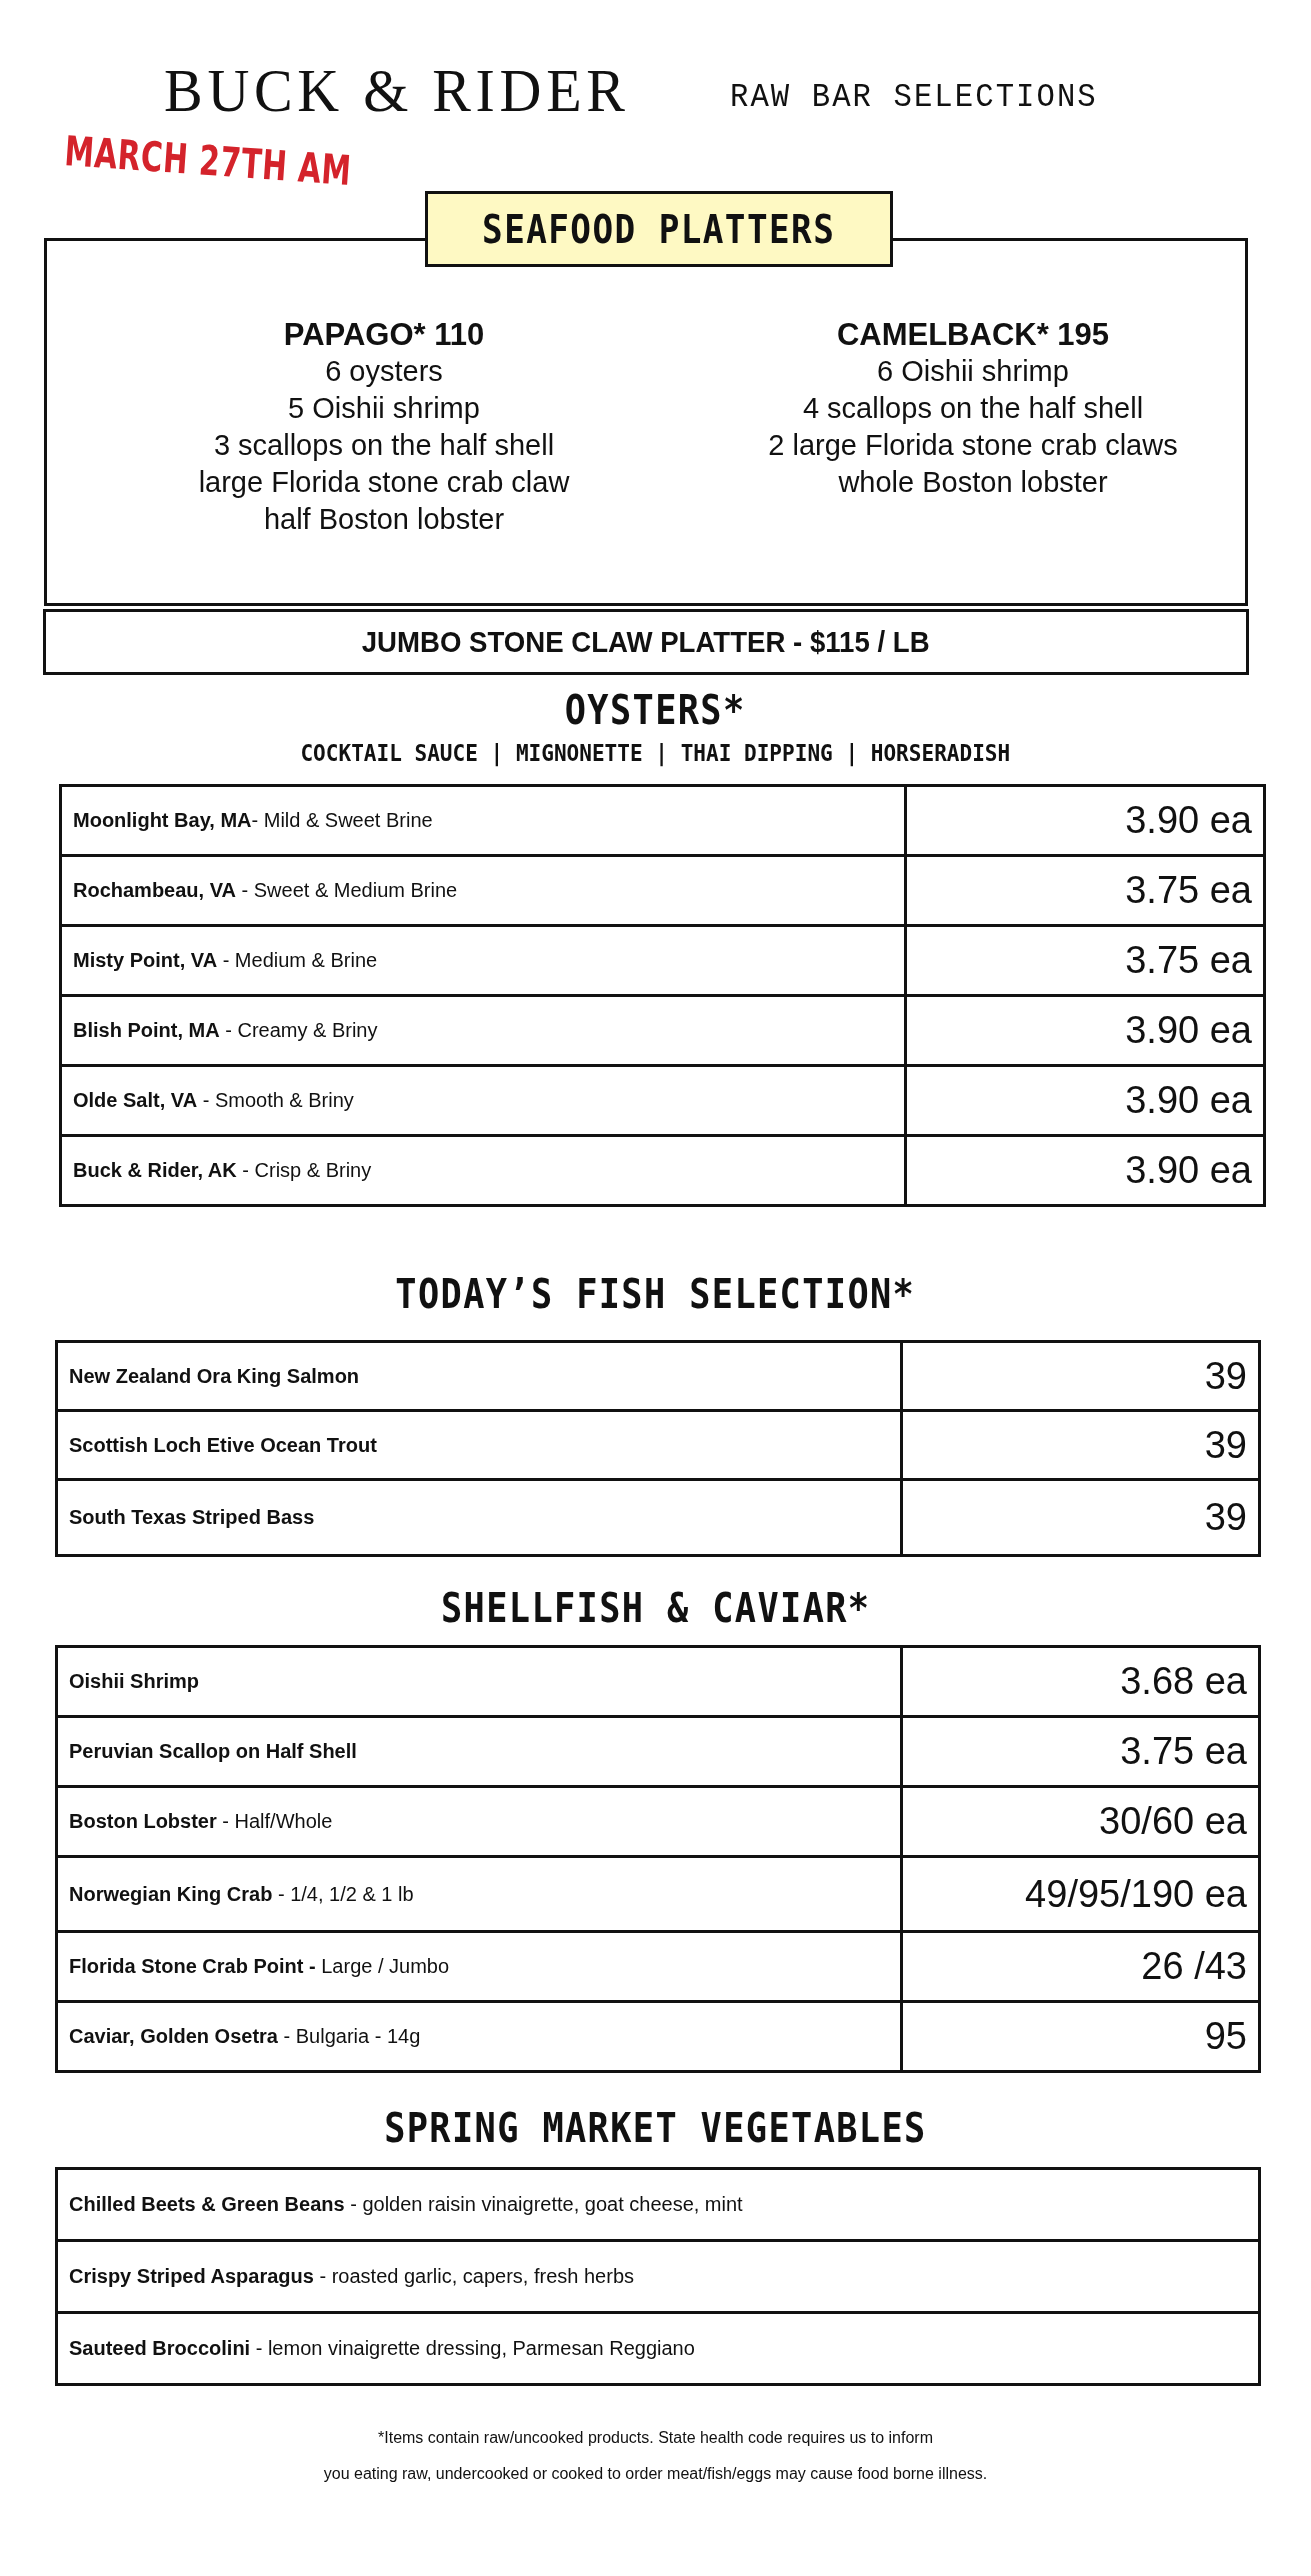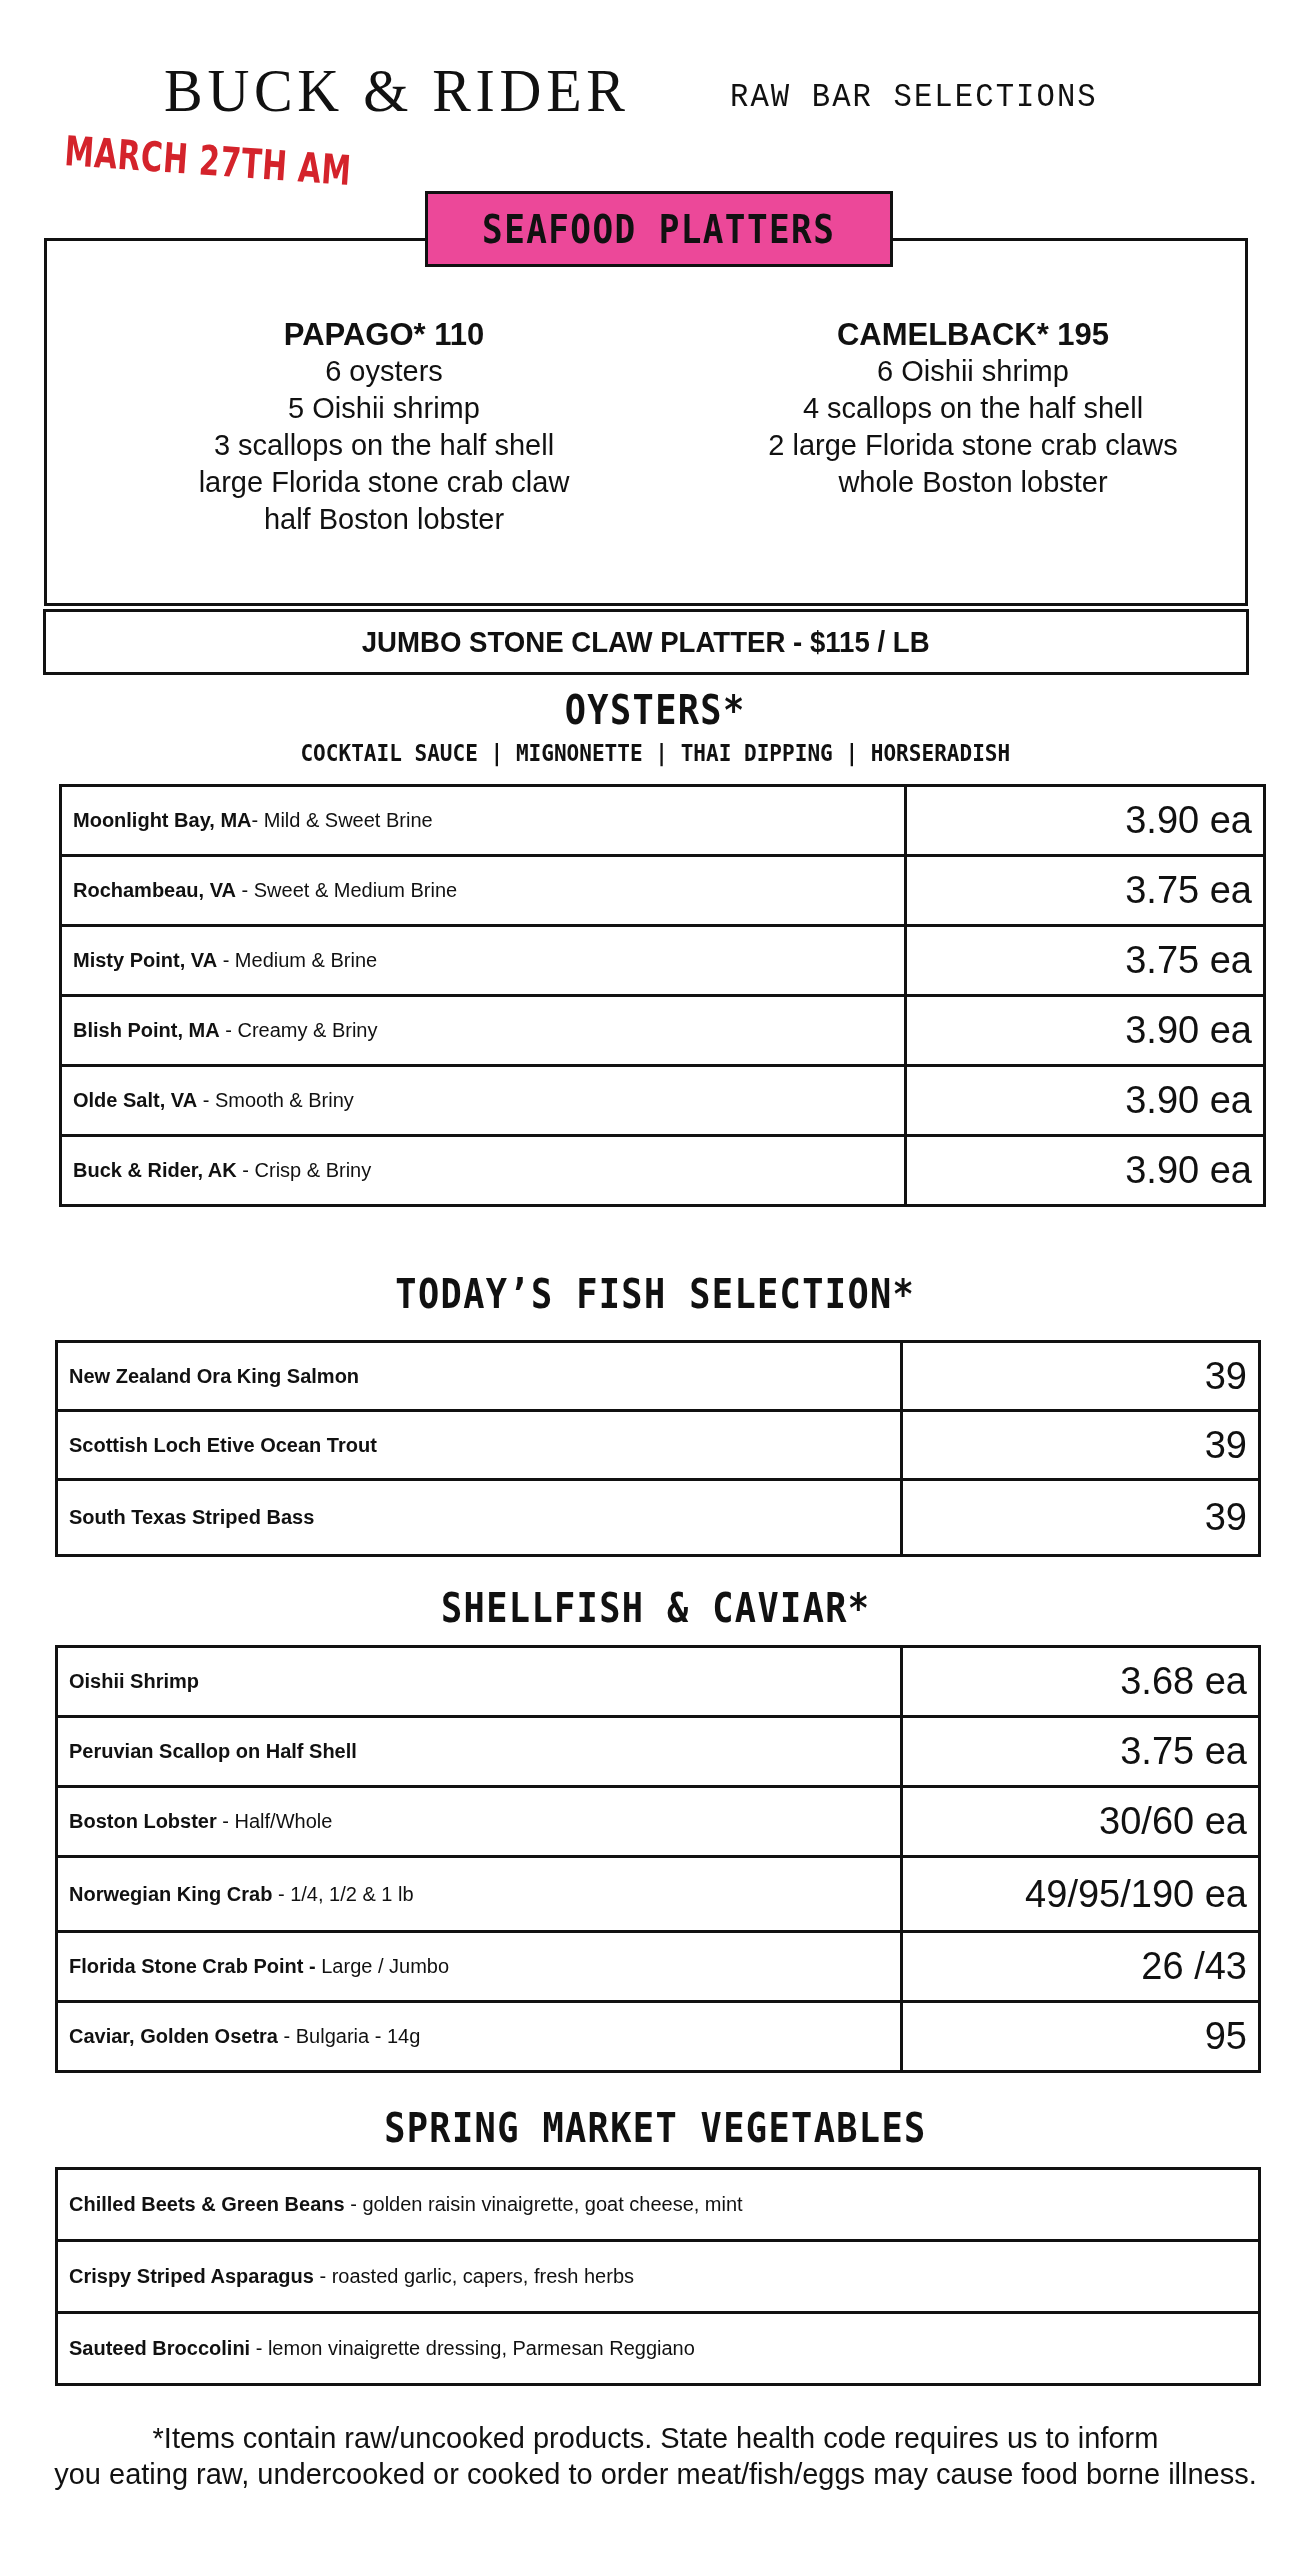--- a/index.html
+++ b/index.html
@@ -2,35 +2,35 @@
 <html style="font-size:12.5px"><head>
 <meta charset="utf-8">
 <style>
   html, body { margin:0; padding:0; background:#ffffff; }
   body { width:1311px; height:2576px; position:relative; overflow:hidden; color:#111; font-family:"Liberation Sans", sans-serif; }
   .abs { position:absolute; }
   .brand { left:164px; top:62px; font-family:"Liberation Serif", serif; font-size:58px; letter-spacing:4.7px; color:#111; white-space:nowrap; line-height:1; transform:scaleY(1.05); }
   .subtitle { left:730px; top:80px; font-family:"Liberation Mono", monospace; font-size:34px; letter-spacing:2.3px; white-space:nowrap; line-height:1; transform:scaleX(0.9); transform-origin:left; }
   .date-stamp { left:66px; top:131px; font-family:"DejaVu Sans", sans-serif; font-weight:bold; font-size:41px; color:#d4232b; white-space:nowrap; transform:rotate(4deg) scaleX(0.72); transform-origin:left top; letter-spacing:0.8px; line-height:1; }
   .platter-box { left:44px; top:238px; width:1204px; height:368px; border:3.1px solid #111; box-sizing:border-box; }
-  .platter-header { left:425px; top:191px; width:468px; height:76px; border:3.1px solid #111; background:#ec4899; box-sizing:border-box; display:flex; align-items:center; justify-content:center; }
+  .platter-header { left:425px; top:191px; width:468px; height:76px; border:3.1px solid #111; background:#fef9c3; box-sizing:border-box; display:flex; align-items:center; justify-content:center; }
   .platter-header span { font-family:"DejaVu Sans Mono", monospace; font-weight:bold; font-size:39px; letter-spacing:1.6px; transform:scaleX(0.88); white-space:nowrap; }
   .platter-col { top:316px; width:546px; text-align:center; line-height:37px; font-size:29px; }
   .platter-col .pname { font-weight:bold; font-size:31px; }
   .jumbo-box { left:43px; top:609px; width:1206px; height:66px; border:3.1px solid #111; box-sizing:border-box; display:flex; align-items:center; justify-content:center; }
   .jumbo-box span { font-weight:bold; font-size:30px; transform:scaleX(0.92); white-space:nowrap; }
   .sec-title { left:0; width:1311px; text-align:center; font-family:"DejaVu Sans Mono", monospace; font-weight:bold; font-size:41px; letter-spacing:1.6px; line-height:1; }
   .sec-title span { display:inline-block; transform:scaleX(0.86); white-space:nowrap; }
   .sauces { left:0; width:1311px; top:742px; text-align:center; font-family:"DejaVu Sans Mono", monospace; font-weight:bold; font-size:23.4px; line-height:1; }
   .sauces span { display:inline-block; transform:scaleX(0.9); white-space:nowrap; }
   table.menu { position:absolute; border-collapse:collapse; }
   table.menu td { border:3.1px solid #111; font-size:20px; padding:0 11px; white-space:nowrap; }
   table.menu td.price { text-align:right; font-weight:normal; font-size:38px; }
   table.menu .nm { font-weight:bold; }
-  .footer { left:0; width:1311px; text-align:center; font-size:29px; line-height:36px; }
+  .footer { left:0; width:1311px; text-align:center; font-size:16px; line-height:36px; }
 </style>
 </head>
 <body>
 
 <div class="abs brand">BUCK &amp; RIDER</div>
 <div class="abs subtitle">RAW BAR SELECTIONS</div>
 <div class="abs date-stamp">MARCH 27TH AM</div>
 
 <div class="abs platter-box"></div>
 <div class="abs platter-header">

